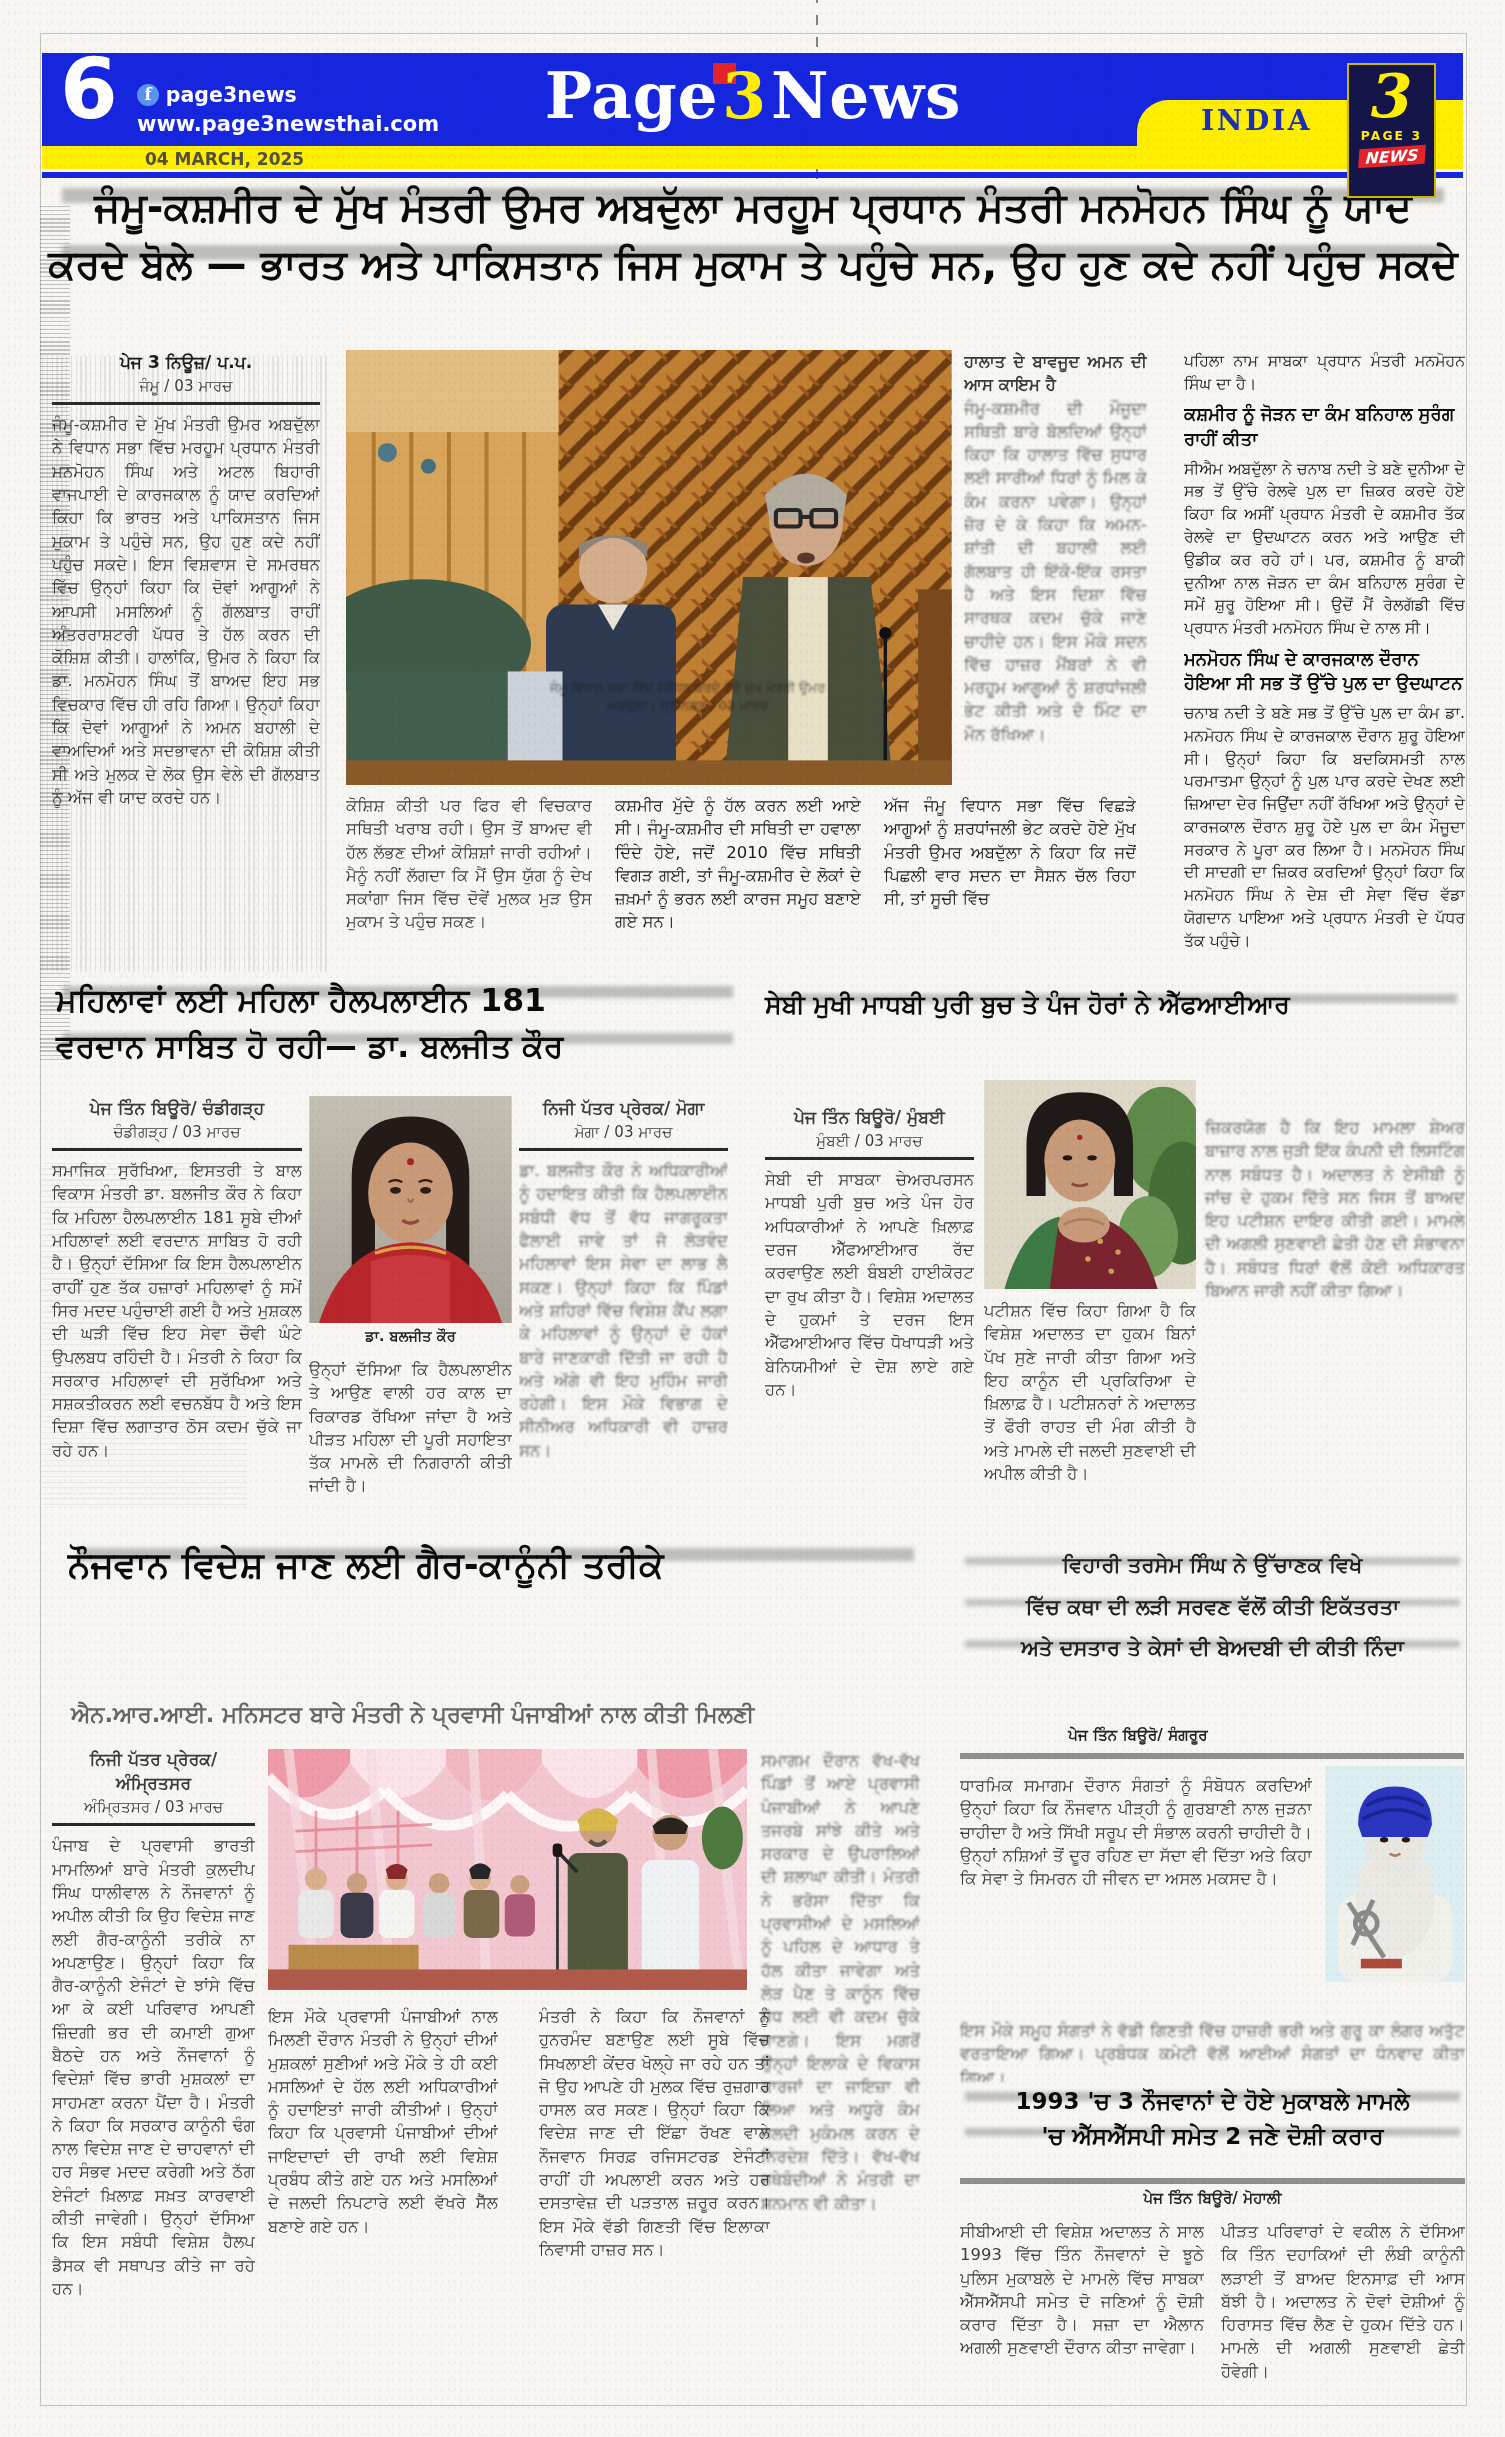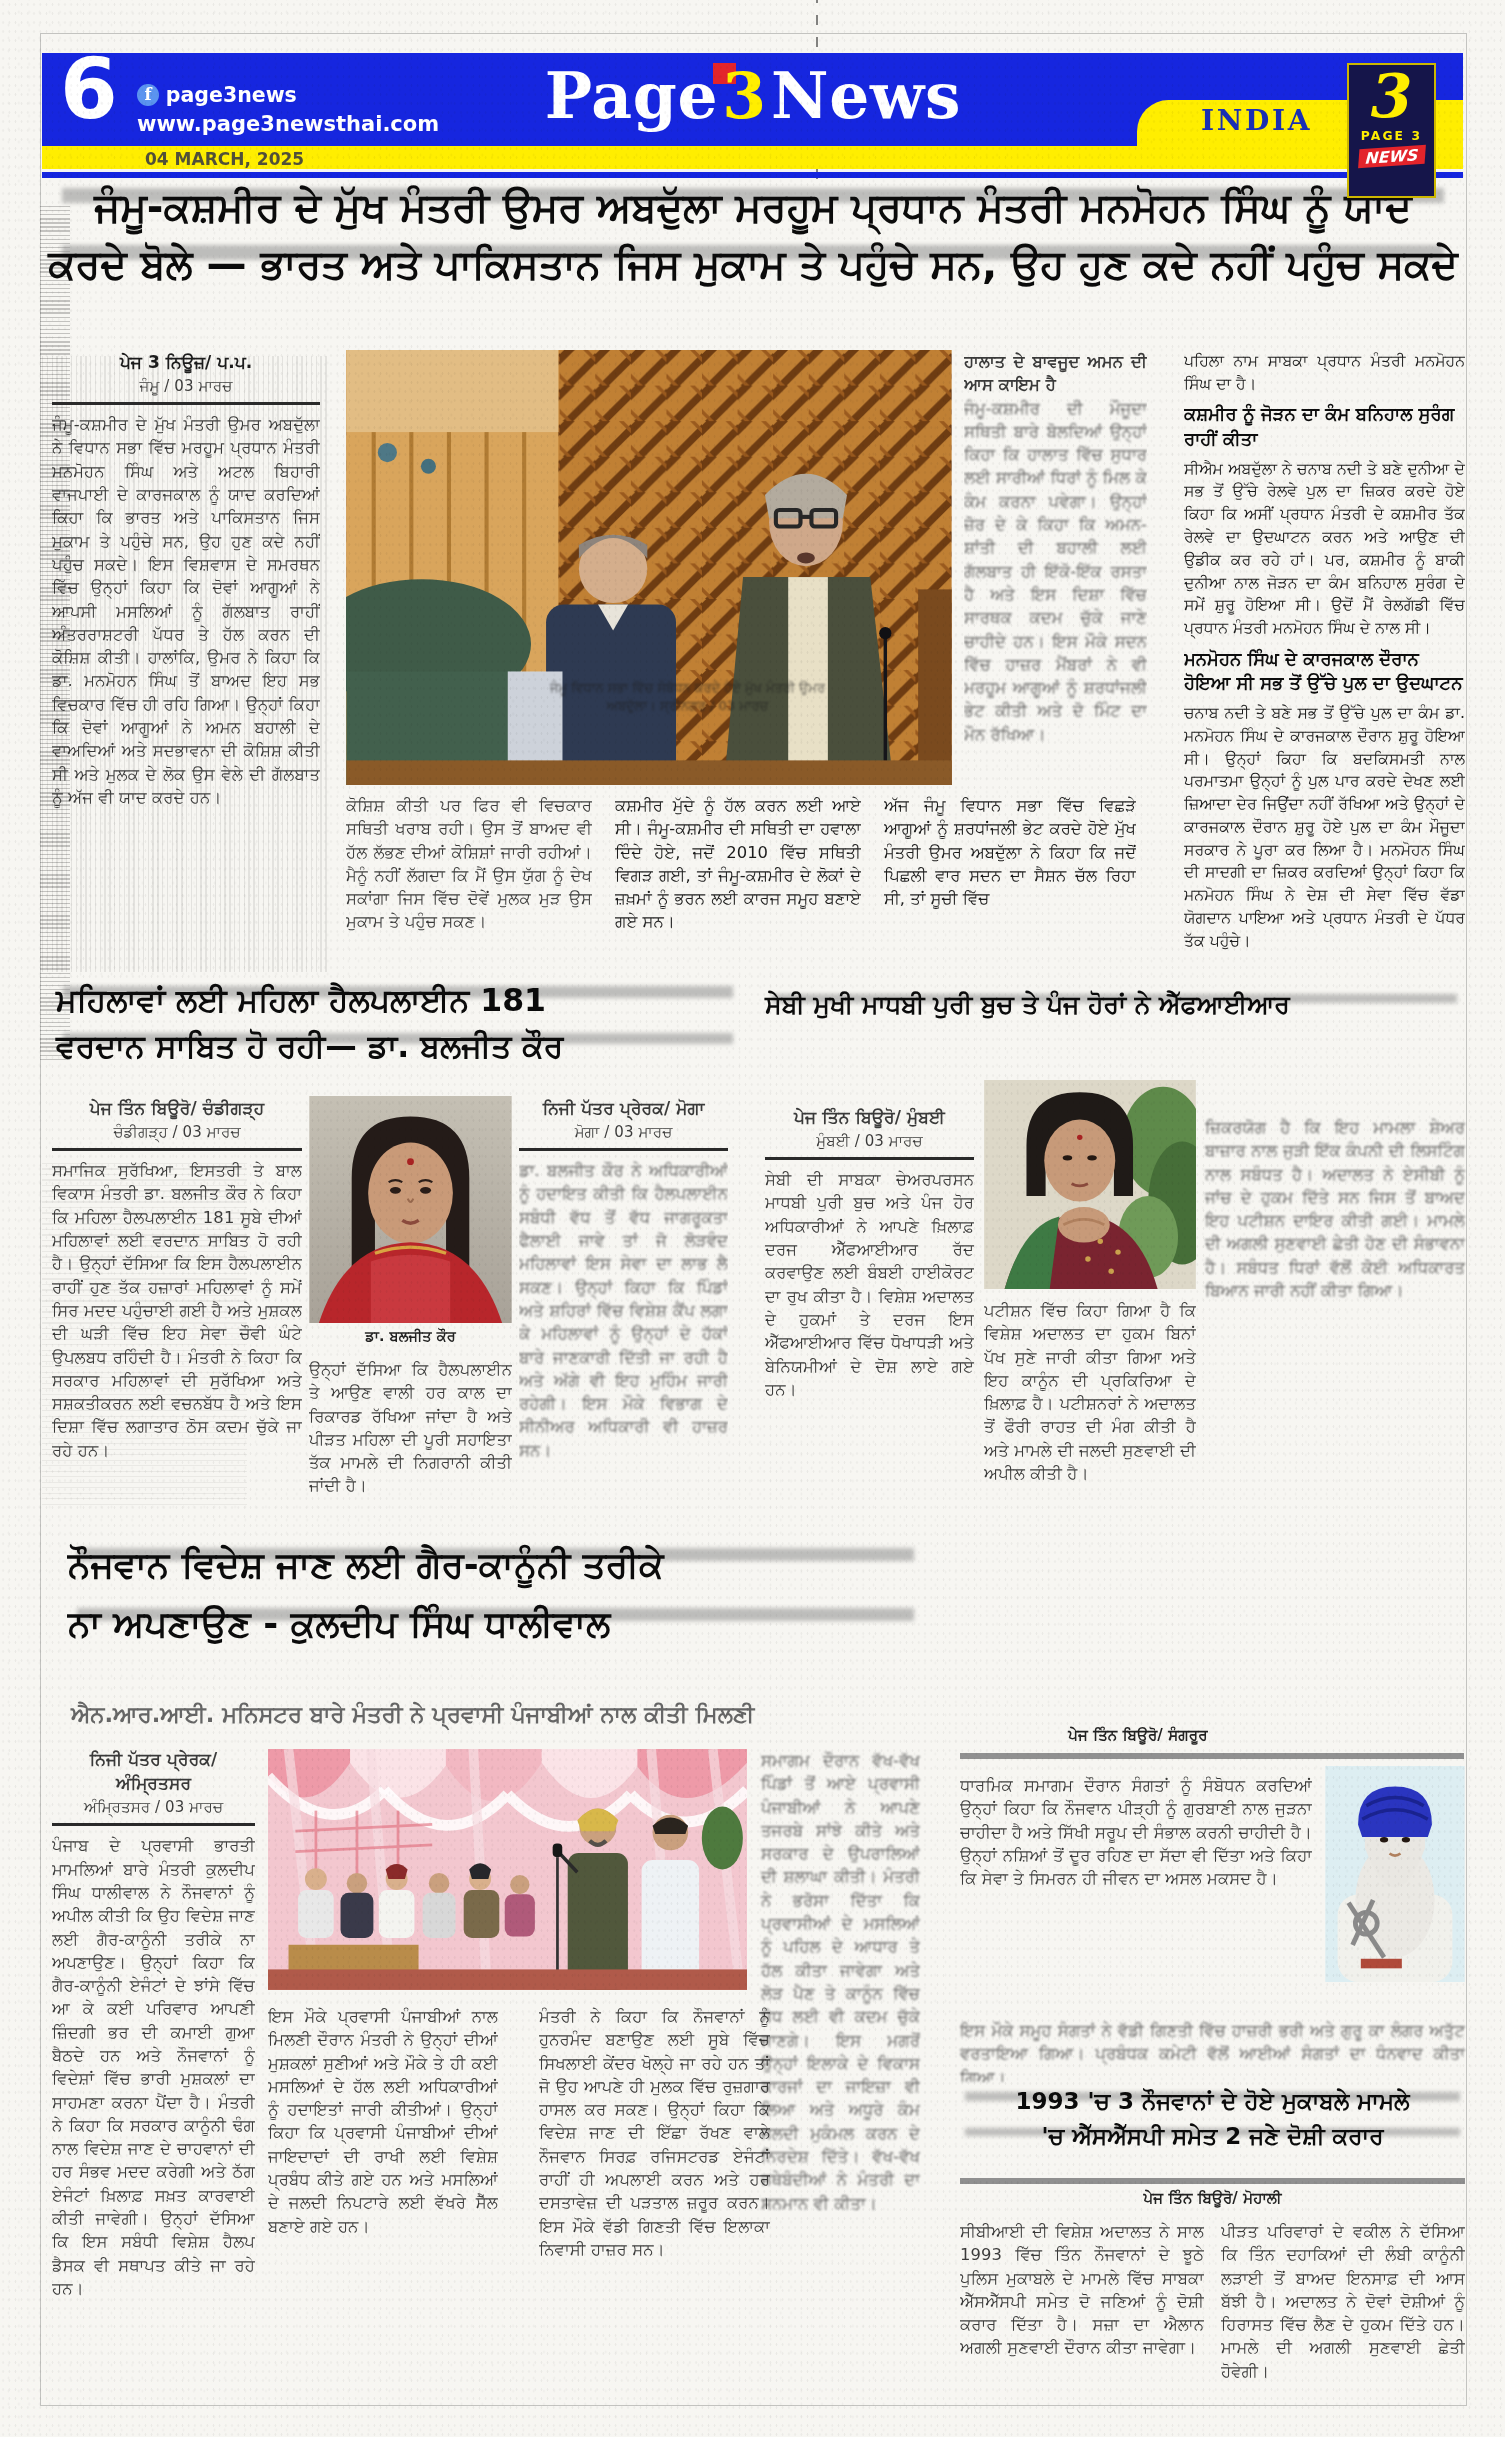--- a/index.html
+++ b/index.html
@@ -247,21 +247,20 @@
         <circle cx="186" cy="280" r="4" fill="#caa14d"></circle>
       <ellipse cx="146" cy="212" rx="38" ry="26" fill="#c79a79"></ellipse>
       <path d="M116 212 Q146 196 176 212" stroke="#b0805e" stroke-width="4" fill="none"></path>
     </svg>
   </div>
   <div class="col deg" style="left:984px;top:1299px;width:212px;height:238px;">ਪਟੀਸ਼ਨ ਵਿੱਚ ਕਿਹਾ ਗਿਆ ਹੈ ਕਿ ਵਿਸ਼ੇਸ਼ ਅਦਾਲਤ ਦਾ ਹੁਕਮ ਬਿਨਾਂ ਪੱਖ ਸੁਣੇ ਜਾਰੀ ਕੀਤਾ ਗਿਆ ਅਤੇ ਇਹ ਕਾਨੂੰਨ ਦੀ ਪ੍ਰਕਿਰਿਆ ਦੇ ਖ਼ਿਲਾਫ਼ ਹੈ। ਪਟੀਸ਼ਨਰਾਂ ਨੇ ਅਦਾਲਤ ਤੋਂ ਫੌਰੀ ਰਾਹਤ ਦੀ ਮੰਗ ਕੀਤੀ ਹੈ ਅਤੇ ਮਾਮਲੇ ਦੀ ਜਲਦੀ ਸੁਣਵਾਈ ਦੀ ਅਪੀਲ ਕੀਤੀ ਹੈ।</div>
   <div class="col deg deg2" style="left:1205px;top:1116px;width:260px;height:422px;">ਜ਼ਿਕਰਯੋਗ ਹੈ ਕਿ ਇਹ ਮਾਮਲਾ ਸ਼ੇਅਰ ਬਾਜ਼ਾਰ ਨਾਲ ਜੁੜੀ ਇੱਕ ਕੰਪਨੀ ਦੀ ਲਿਸਟਿੰਗ ਨਾਲ ਸਬੰਧਤ ਹੈ। ਅਦਾਲਤ ਨੇ ਏਸੀਬੀ ਨੂੰ ਜਾਂਚ ਦੇ ਹੁਕਮ ਦਿੱਤੇ ਸਨ ਜਿਸ ਤੋਂ ਬਾਅਦ ਇਹ ਪਟੀਸ਼ਨ ਦਾਇਰ ਕੀਤੀ ਗਈ। ਮਾਮਲੇ ਦੀ ਅਗਲੀ ਸੁਣਵਾਈ ਛੇਤੀ ਹੋਣ ਦੀ ਸੰਭਾਵਨਾ ਹੈ। ਸਬੰਧਤ ਧਿਰਾਂ ਵੱਲੋਂ ਕੋਈ ਅਧਿਕਾਰਤ ਬਿਆਨ ਜਾਰੀ ਨਹੀਂ ਕੀਤਾ ਗਿਆ।</div>
 
   <div class="abs" style="left:68px;top:1545px;width:855px;">
     <div class="hl smear" style="font-size:36px;">ਨੌਜਵਾਨ ਵਿਦੇਸ਼ ਜਾਣ ਲਈ ਗੈਰ-ਕਾਨੂੰਨੀ ਤਰੀਕੇ</div>
-    <div class="hl smear" style="font-size:36px;margin-top:19px;">ਨਾ ਅਪਣਾਉਣ - ਕੁਲਦੀਪ ਸਿੰਘ ਧਾਲੀਵਾਲ</div>
   </div>
   <div class="abs deglite" style="left:71px;top:1701px;width:855px;font-size:22.6px;font-weight:700;color:#575757;">ਐਨ.ਆਰ.ਆਈ. ਮਨਿਸਟਰ ਬਾਰੇ ਮੰਤਰੀ ਨੇ ਪ੍ਰਵਾਸੀ ਪੰਜਾਬੀਆਂ ਨਾਲ ਕੀਤੀ ਮਿਲਣੀ</div>
   <div class="col" style="left:52px;top:1747px;width:203px;height:662px;">
     <p class="by deg">ਨਿਜੀ ਪੱਤਰ ਪ੍ਰੇਰਕ/ ਅੰਮ੍ਰਿਤਸਰ</p>
     <p class="dl deg">ਅੰਮ੍ਰਿਤਸਰ / 03 ਮਾਰਚ</p>
     <div class="rule"></div>
     <p class="deg">ਪੰਜਾਬ ਦੇ ਪ੍ਰਵਾਸੀ ਭਾਰਤੀ ਮਾਮਲਿਆਂ ਬਾਰੇ ਮੰਤਰੀ ਕੁਲਦੀਪ ਸਿੰਘ ਧਾਲੀਵਾਲ ਨੇ ਨੌਜਵਾਨਾਂ ਨੂੰ ਅਪੀਲ ਕੀਤੀ ਕਿ ਉਹ ਵਿਦੇਸ਼ ਜਾਣ ਲਈ ਗੈਰ-ਕਾਨੂੰਨੀ ਤਰੀਕੇ ਨਾ ਅਪਣਾਉਣ। ਉਨ੍ਹਾਂ ਕਿਹਾ ਕਿ ਗੈਰ-ਕਾਨੂੰਨੀ ਏਜੰਟਾਂ ਦੇ ਝਾਂਸੇ ਵਿੱਚ ਆ ਕੇ ਕਈ ਪਰਿਵਾਰ ਆਪਣੀ ਜ਼ਿੰਦਗੀ ਭਰ ਦੀ ਕਮਾਈ ਗੁਆ ਬੈਠਦੇ ਹਨ ਅਤੇ ਨੌਜਵਾਨਾਂ ਨੂੰ ਵਿਦੇਸ਼ਾਂ ਵਿੱਚ ਭਾਰੀ ਮੁਸ਼ਕਲਾਂ ਦਾ ਸਾਹਮਣਾ ਕਰਨਾ ਪੈਂਦਾ ਹੈ। ਮੰਤਰੀ ਨੇ ਕਿਹਾ ਕਿ ਸਰਕਾਰ ਕਾਨੂੰਨੀ ਢੰਗ ਨਾਲ ਵਿਦੇਸ਼ ਜਾਣ ਦੇ ਚਾਹਵਾਨਾਂ ਦੀ ਹਰ ਸੰਭਵ ਮਦਦ ਕਰੇਗੀ ਅਤੇ ਠੱਗ ਏਜੰਟਾਂ ਖ਼ਿਲਾਫ਼ ਸਖ਼ਤ ਕਾਰਵਾਈ ਕੀਤੀ ਜਾਵੇਗੀ। ਉਨ੍ਹਾਂ ਦੱਸਿਆ ਕਿ ਇਸ ਸਬੰਧੀ ਵਿਸ਼ੇਸ਼ ਹੈਲਪ ਡੈਸਕ ਵੀ ਸਥਾਪਤ ਕੀਤੇ ਜਾ ਰਹੇ ਹਨ।</p>
   </div>
 
   <div class="abs" style="left:268px;top:1749px;width:479px;height:241px;">
@@ -315,20 +314,25 @@
         <path d="M562 112 Q588 88 614 112 L610 124 L566 124 Z" fill="#2a241e"></path>
       </g>
       <ellipse cx="664" cy="130" rx="30" ry="46" fill="#4e7a3e"></ellipse>
       <rect x="0" y="322" width="700" height="30" fill="#b05a4a"></rect>
     </svg>
   </div>
   <div class="col deg deg2" style="left:761px;top:1749px;width:159px;height:660px;">ਸਮਾਗਮ ਦੌਰਾਨ ਵੱਖ-ਵੱਖ ਪਿੰਡਾਂ ਤੋਂ ਆਏ ਪ੍ਰਵਾਸੀ ਪੰਜਾਬੀਆਂ ਨੇ ਆਪਣੇ ਤਜਰਬੇ ਸਾਂਝੇ ਕੀਤੇ ਅਤੇ ਸਰਕਾਰ ਦੇ ਉਪਰਾਲਿਆਂ ਦੀ ਸ਼ਲਾਘਾ ਕੀਤੀ। ਮੰਤਰੀ ਨੇ ਭਰੋਸਾ ਦਿੱਤਾ ਕਿ ਪ੍ਰਵਾਸੀਆਂ ਦੇ ਮਸਲਿਆਂ ਨੂੰ ਪਹਿਲ ਦੇ ਆਧਾਰ ਤੇ ਹੱਲ ਕੀਤਾ ਜਾਵੇਗਾ ਅਤੇ ਲੋੜ ਪੈਣ ਤੇ ਕਾਨੂੰਨ ਵਿੱਚ ਸੋਧ ਲਈ ਵੀ ਕਦਮ ਚੁੱਕੇ ਜਾਣਗੇ। ਇਸ ਮਗਰੋਂ ਉਨ੍ਹਾਂ ਇਲਾਕੇ ਦੇ ਵਿਕਾਸ ਕਾਰਜਾਂ ਦਾ ਜਾਇਜ਼ਾ ਵੀ ਲਿਆ ਅਤੇ ਅਧੂਰੇ ਕੰਮ ਜਲਦੀ ਮੁਕੰਮਲ ਕਰਨ ਦੇ ਨਿਰਦੇਸ਼ ਦਿੱਤੇ। ਵੱਖ-ਵੱਖ ਜਥੇਬੰਦੀਆਂ ਨੇ ਮੰਤਰੀ ਦਾ ਸਨਮਾਨ ਵੀ ਕੀਤਾ।</div>
   <div class="col deg" style="left:268px;top:2005px;width:230px;height:404px;">ਇਸ ਮੌਕੇ ਪ੍ਰਵਾਸੀ ਪੰਜਾਬੀਆਂ ਨਾਲ ਮਿਲਣੀ ਦੌਰਾਨ ਮੰਤਰੀ ਨੇ ਉਨ੍ਹਾਂ ਦੀਆਂ ਮੁਸ਼ਕਲਾਂ ਸੁਣੀਆਂ ਅਤੇ ਮੌਕੇ ਤੇ ਹੀ ਕਈ ਮਸਲਿਆਂ ਦੇ ਹੱਲ ਲਈ ਅਧਿਕਾਰੀਆਂ ਨੂੰ ਹਦਾਇਤਾਂ ਜਾਰੀ ਕੀਤੀਆਂ। ਉਨ੍ਹਾਂ ਕਿਹਾ ਕਿ ਪ੍ਰਵਾਸੀ ਪੰਜਾਬੀਆਂ ਦੀਆਂ ਜਾਇਦਾਦਾਂ ਦੀ ਰਾਖੀ ਲਈ ਵਿਸ਼ੇਸ਼ ਪ੍ਰਬੰਧ ਕੀਤੇ ਗਏ ਹਨ ਅਤੇ ਮਸਲਿਆਂ ਦੇ ਜਲਦੀ ਨਿਪਟਾਰੇ ਲਈ ਵੱਖਰੇ ਸੈੱਲ ਬਣਾਏ ਗਏ ਹਨ।</div>
   <div class="col deg" style="left:539px;top:2005px;width:231px;height:404px;">ਮੰਤਰੀ ਨੇ ਕਿਹਾ ਕਿ ਨੌਜਵਾਨਾਂ ਨੂੰ ਹੁਨਰਮੰਦ ਬਣਾਉਣ ਲਈ ਸੂਬੇ ਵਿੱਚ ਸਿਖਲਾਈ ਕੇਂਦਰ ਖੋਲ੍ਹੇ ਜਾ ਰਹੇ ਹਨ ਤਾਂ ਜੋ ਉਹ ਆਪਣੇ ਹੀ ਮੁਲਕ ਵਿੱਚ ਰੁਜ਼ਗਾਰ ਹਾਸਲ ਕਰ ਸਕਣ। ਉਨ੍ਹਾਂ ਕਿਹਾ ਕਿ ਵਿਦੇਸ਼ ਜਾਣ ਦੀ ਇੱਛਾ ਰੱਖਣ ਵਾਲੇ ਨੌਜਵਾਨ ਸਿਰਫ਼ ਰਜਿਸਟਰਡ ਏਜੰਟਾਂ ਰਾਹੀਂ ਹੀ ਅਪਲਾਈ ਕਰਨ ਅਤੇ ਹਰ ਦਸਤਾਵੇਜ਼ ਦੀ ਪੜਤਾਲ ਜ਼ਰੂਰ ਕਰਨ। ਇਸ ਮੌਕੇ ਵੱਡੀ ਗਿਣਤੀ ਵਿੱਚ ਇਲਾਕਾ ਨਿਵਾਸੀ ਹਾਜ਼ਰ ਸਨ।</div>
 
+  <div class="abs" style="left:960px;top:1554px;width:505px;text-align:center;">
+    <div class="hl smear deglite" style="font-size:21px;">ਵਿਹਾਰੀ ਤਰਸੇਮ ਸਿੰਘ ਨੇ ਉੱਚਾਣਕ ਵਿਖੇ</div>
+    <div class="hl smear deglite" style="font-size:21px;margin-top:18px;">ਵਿੱਚ ਕਥਾ ਦੀ ਲੜੀ ਸਰਵਣ ਵੱਲੋਂ ਕੀਤੀ ਇਕੱਤਰਤਾ</div>
+    <div class="hl smear deglite" style="font-size:21px;margin-top:18px;">ਅਤੇ ਦਸਤਾਰ ਤੇ ਕੇਸਾਂ ਦੀ ਬੇਅਦਬੀ ਦੀ ਕੀਤੀ ਨਿੰਦਾ</div>
+  </div>
   <div class="abs dl deg" style="left:960px;top:1726px;width:356px;font-weight:700;">ਪੇਜ ਤਿੰਨ ਬਿਊਰੋ/ ਸੰਗਰੂਰ</div>
   <div class="abs grule" style="left:960px;top:1753px;width:504px;height:6.2px;"></div>
 
   <div class="abs" style="left:1325px;top:1766px;width:140px;height:216px;">
     <svg width="140" height="216" viewBox="0 0 204 316">
       <rect width="204" height="316" fill="#ddeef2"></rect>
       <rect x="18" y="188" width="168" height="128" rx="30" fill="#f1f1ec"></rect>
       <ellipse cx="102" cy="196" rx="58" ry="84" fill="#ebe9e4"></ellipse>
       <ellipse cx="102" cy="108" rx="42" ry="47" fill="#c9a07e"></ellipse>
       <path d="M58 120 Q102 236 146 120 L146 96 L58 96 Z" fill="#e9e7e2"></path>

